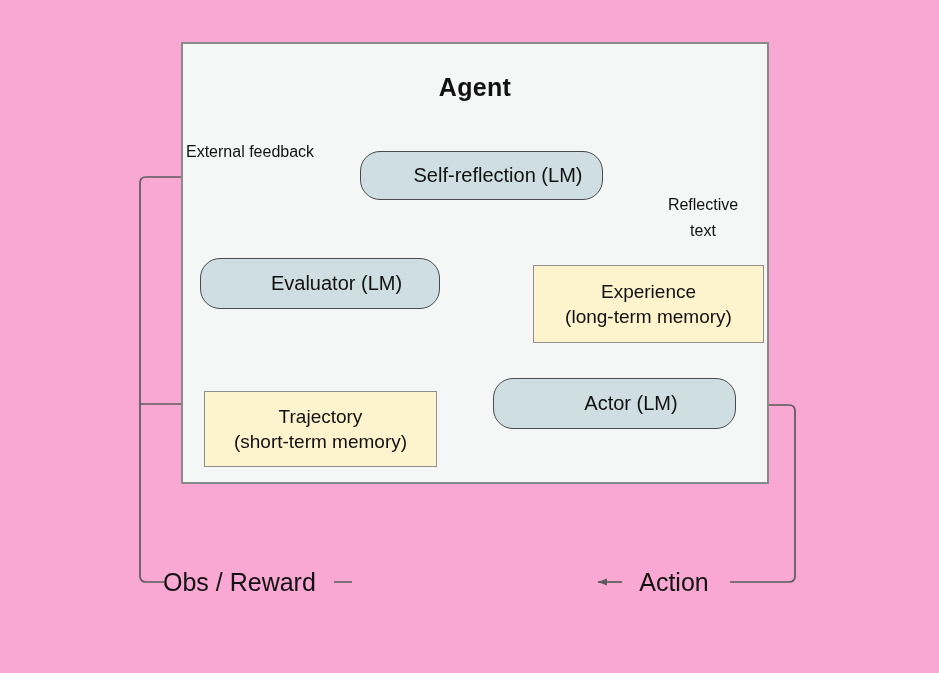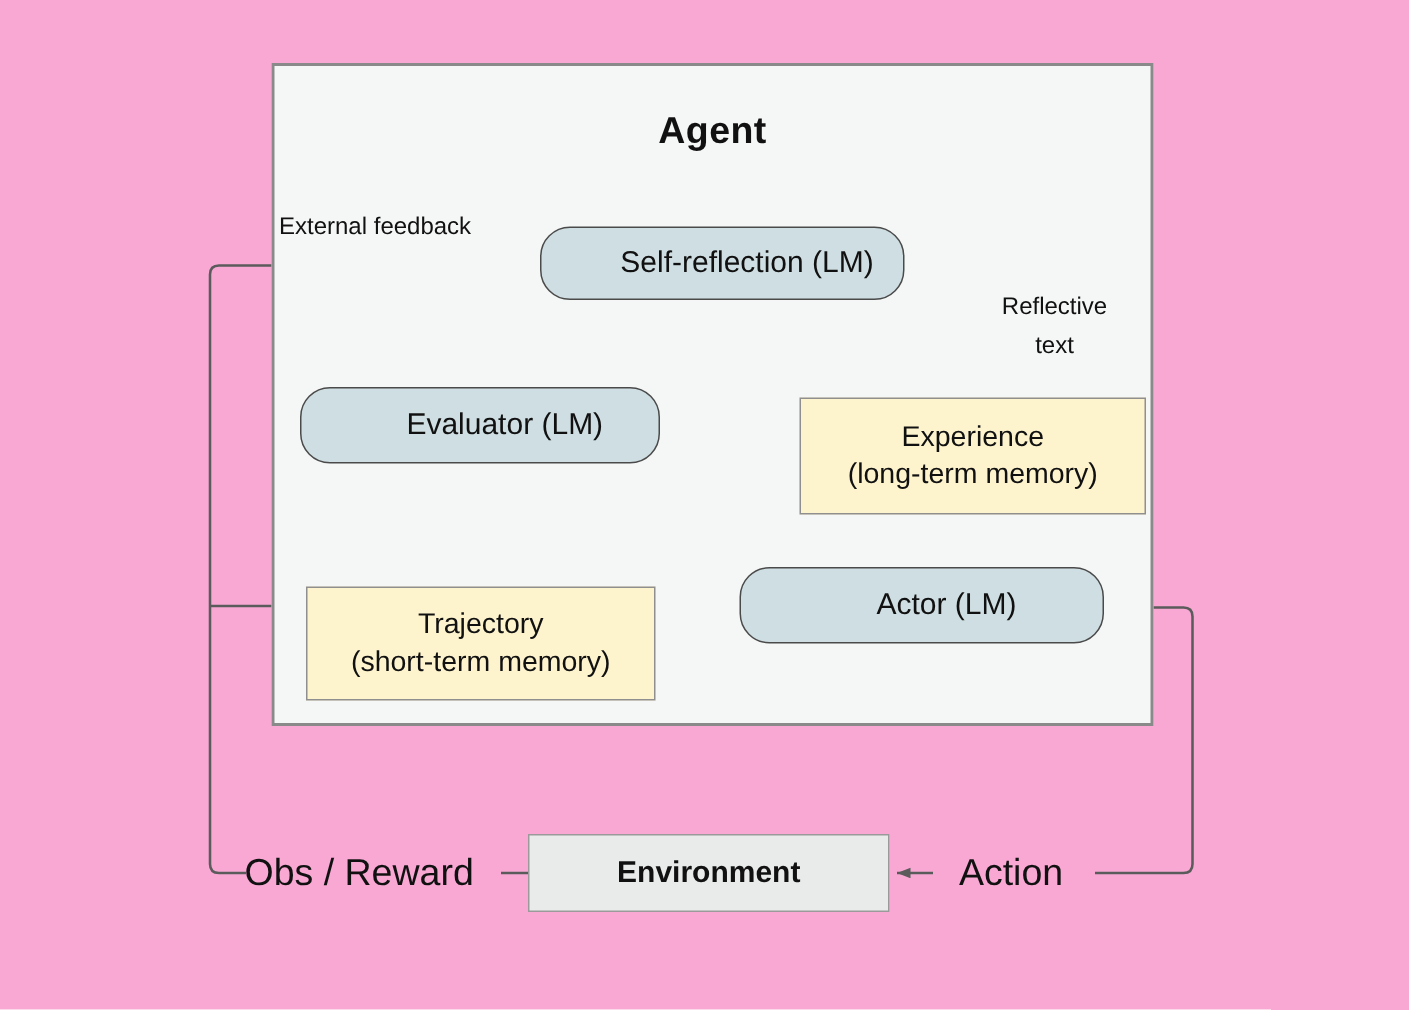--- a/index.html
+++ b/index.html
@@ -89,21 +89,20 @@
   <div class="abs agent-frame"></div>
   <div class="abs agent-title">Agent</div>
 
   <div class="abs node lm-node node-self-reflection">Self-reflection (LM)</div>
   <div class="abs node lm-node node-evaluator">Evaluator (LM)</div>
   <div class="abs node mem-node node-experience">Experience
 (long-term memory)</div>
   <div class="abs node mem-node node-trajectory">Trajectory
 (short-term memory)</div>
   <div class="abs node lm-node node-actor">Actor (LM)</div>
-  <div class="abs node node-environment">Environment</div>
 
   <div class="abs flow-label label-external-feedback">External feedback</div>
   <div class="abs flow-label label-reflective-text">Reflective
 text</div>
   <div class="abs io-label label-obs-reward">Obs / Reward</div>
   <div class="abs io-label label-action">Action</div>
 
 </div>
 
 </body></html>

